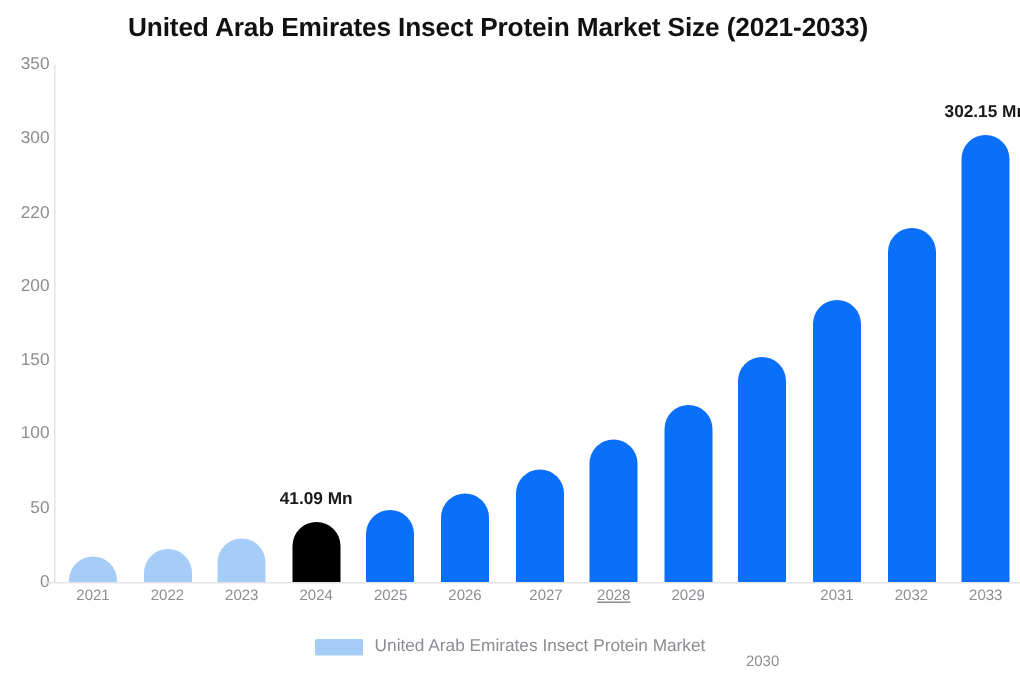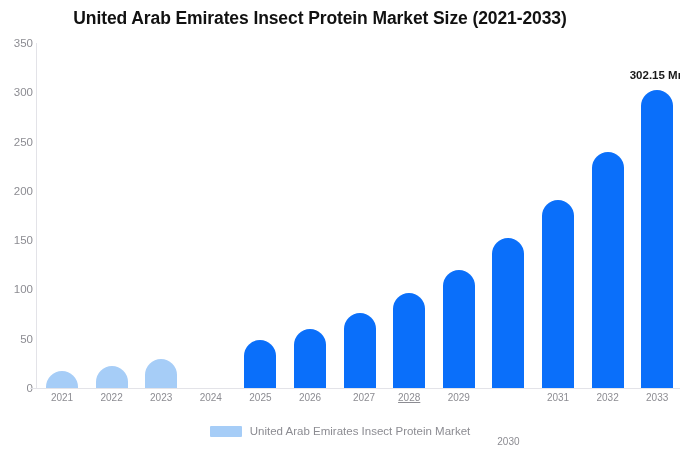--- a/index.html
+++ b/index.html
@@ -18,21 +18,21 @@
   #chart-root {
     position: absolute;
     left: 0; top: 0;
     width: 680px;
     height: 450px;
   }
 
   
   #chart-title {
     position: absolute;
-    left: 4px;
+    left: 16px;
     top: 8px;
     width: 632px;
     text-align: center;
     font-size: 17.5px;
     font-weight: bold;
     color: #111111;
     letter-spacing: -0.1px;
     white-space: nowrap;
   }
 
@@ -154,37 +154,41 @@
 <div id="chart-root">
 
   <div id="chart-title">United Arab Emirates Insect Protein Market Size (2021-2033)</div>
 
   <div id="y-ticks">
       <div class="y-tick-label" style="top: 388px;">0</div>
       <div class="y-tick-label" style="top: 338.714px;">50</div>
       <div class="y-tick-label" style="top: 289.429px;">100</div>
       <div class="y-tick-label" style="top: 240.143px;">150</div>
       <div class="y-tick-label" style="top: 190.857px; text-align: right;">200</div>
-      <div class="y-tick-label" style="top: 141.571px;">250</div>
+      <div class="y-tick-label" style="top: 141.571px;">220</div>
       <div class="y-tick-label" style="top: 92.2857px;">300</div>
       <div class="y-tick-label" style="top: 43px;">350</div>
     </div>
 
   <div id="y-axis-line"></div>
   <div id="x-axis-line"></div>
 
   <div id="plot-area">
       <div class="bar-slot" style="left: 3px;">
         <div class="bar light" style="height: 16.7571px;"></div>
       </div>
       <div class="bar-slot" style="left: 52.6px;">
         <div class="bar light" style="height: 21.6857px;"></div>
       </div>
       <div class="bar-slot" style="left: 102.2px;">
         <div class="bar light" style="height: 28.5857px;"></div>
+      </div>
+      <div class="bar-slot" style="left: 151.8px;">
+        <div class="bar dark" style="height: 40.503px;"></div>
+        <div class="bar-value-label" style="bottom: 49.503px;">41.09 Mn</div>
       </div>
       <div class="bar-slot" style="left: 201.4px;">
         <div class="bar bright" style="height: 48.3px;"></div>
       </div>
       <div class="bar-slot" style="left: 251px;">
         <div class="bar bright" style="height: 59.1429px;"></div>
       </div>
       <div class="bar-slot" style="left: 300.6px;">
         <div class="bar bright" style="height: 74.9143px;"></div>
       </div>

